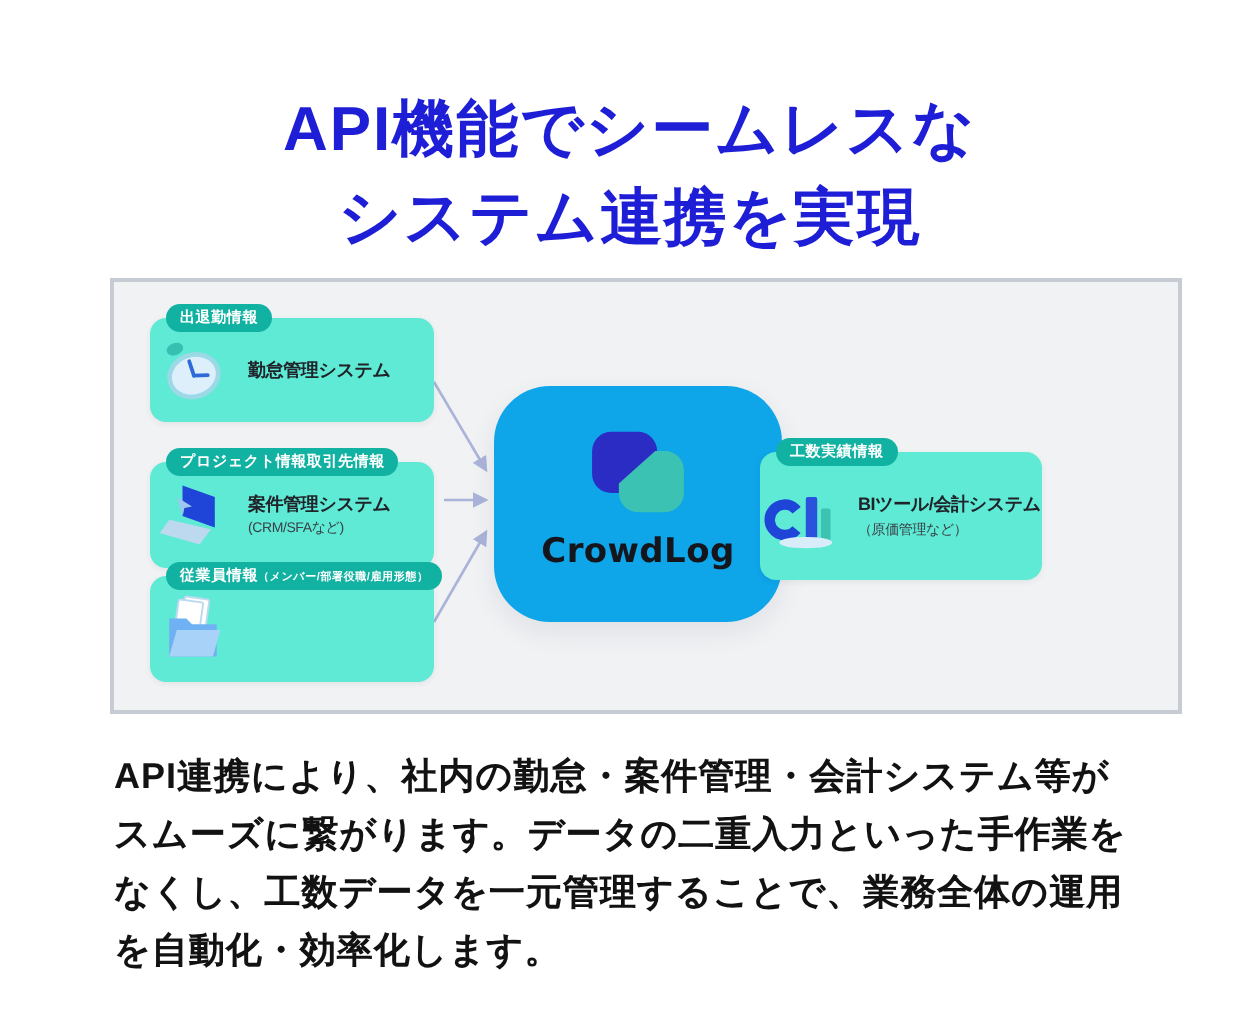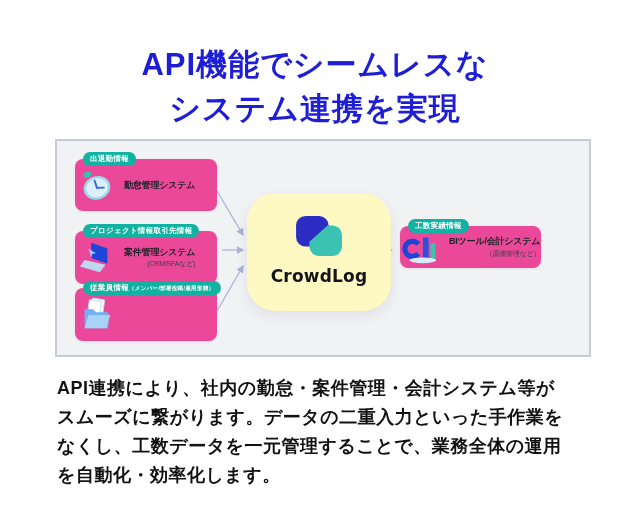--- a/index.html
+++ b/index.html
@@ -15,43 +15,42 @@
     font-size:31px;font-weight:800;line-height:44px;letter-spacing:1px;
   }
   .title span{display:block;}
   
   .panel{
     position:absolute;left:55px;top:139px;width:536px;height:218px;
     background:#f1f2f4;border:2px solid #c7cbd3;box-sizing:border-box;
   }
   .arrows{position:absolute;left:0;top:0;width:532px;height:214px;}
   .card{
-    position:absolute;background:#ec4899;border-radius:8px;
+    position:absolute;background:#5eead4;border-radius:8px;
     box-shadow:0 1px 3px rgba(30,40,60,.07);
-    text-align:right;
   }
   .badge{
     position:absolute;top:-7px;left:8px;height:14px;line-height:14px;
     background:#12b2a2;color:#ffffff;border-radius:8px;
     font-size:7.5px;font-weight:bold;letter-spacing:.3px;
     padding:0 7px;white-space:nowrap;
   }
   .badge .badge-note{font-size:5.5px;font-weight:bold;}
   .card-body{display:flex;align-items:center;height:100%;padding-left:2px;box-sizing:border-box;}
   .icon{width:38px;height:38px;flex:none;}
   .labels{margin-left:9px;}
   .label{font-size:9px;font-weight:bold;color:#20242a;letter-spacing:-.2px;line-height:1.35;}
   .sublabel{font-size:7px;color:#3a3f46;margin-top:1px;letter-spacing:-.2px;}
   .src1{left:18px;top:18px;width:142px;height:52px;}
   .src2{left:18px;top:90px;width:142px;height:53px;}
   .src3{left:18px;top:147px;width:142px;height:53px;}
-  .out {left:343px;top:85px;width:141px;height:42px;}
+  .out {left:323px;top:85px;width:141px;height:64px;}
   .hub{
     position:absolute;left:190px;top:52px;width:144px;height:118px;
-    background:#fef9c3;border-radius:28px;
+    background:#0ea5e9;border-radius:28px;
     box-shadow:0 5px 14px rgba(20,30,60,.08);
     display:flex;flex-direction:column;align-items:center;justify-content:center;
   }
   .hub .mark{width:54px;height:44px;margin-top:-4px;}
   .wordmark{
     margin-top:8px;font-size:17px;font-weight:800;color:#15151c;letter-spacing:.2px;
     font-family:"DejaVu Sans","Liberation Sans",sans-serif;
   }
   
   .desc{

